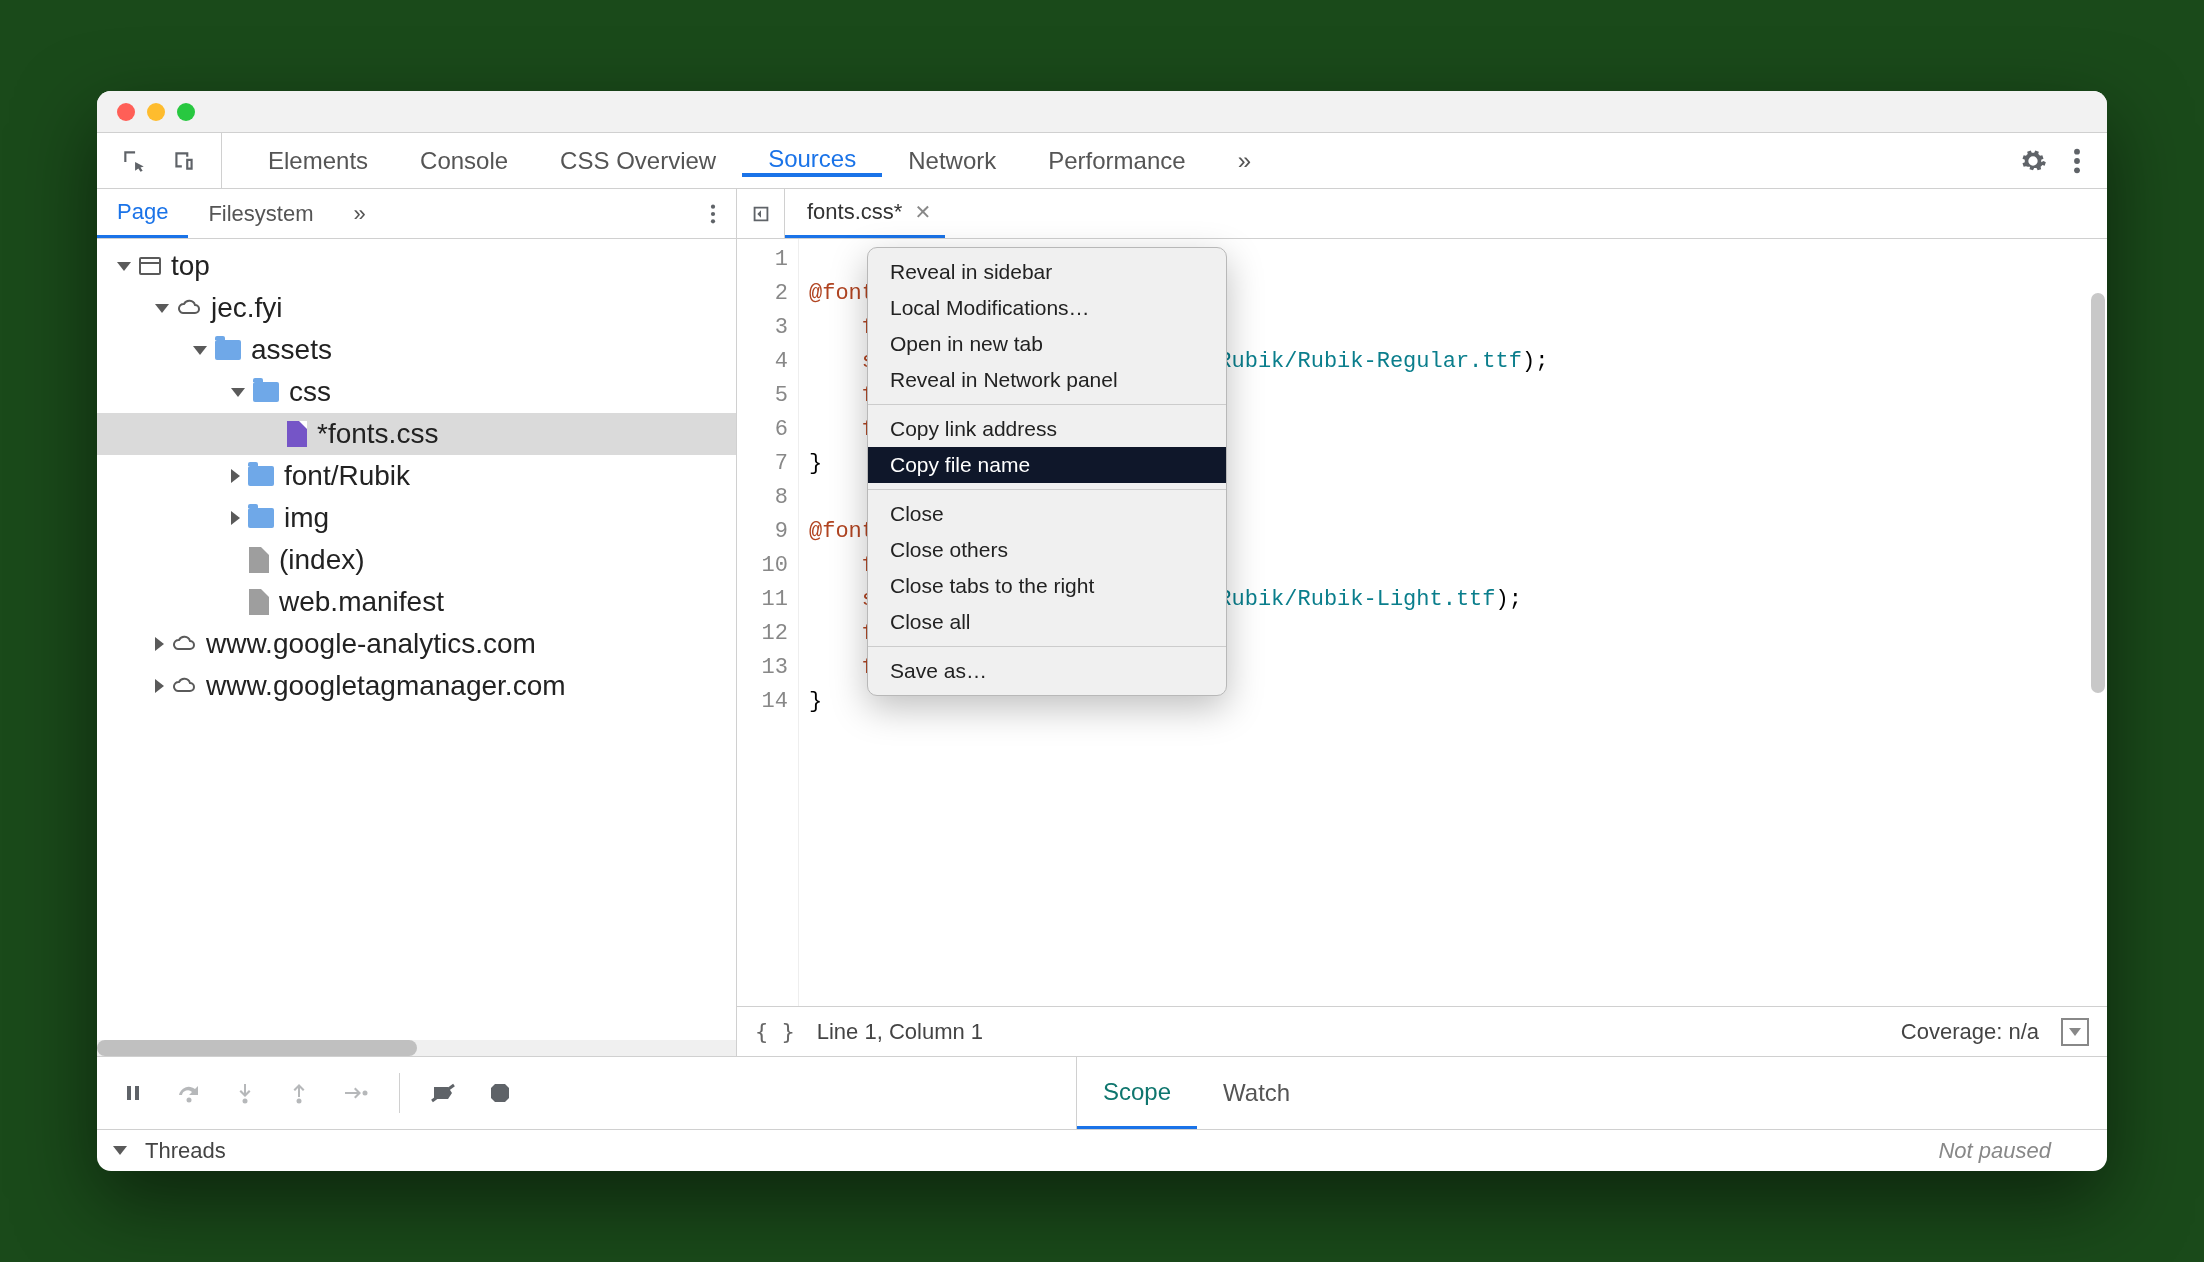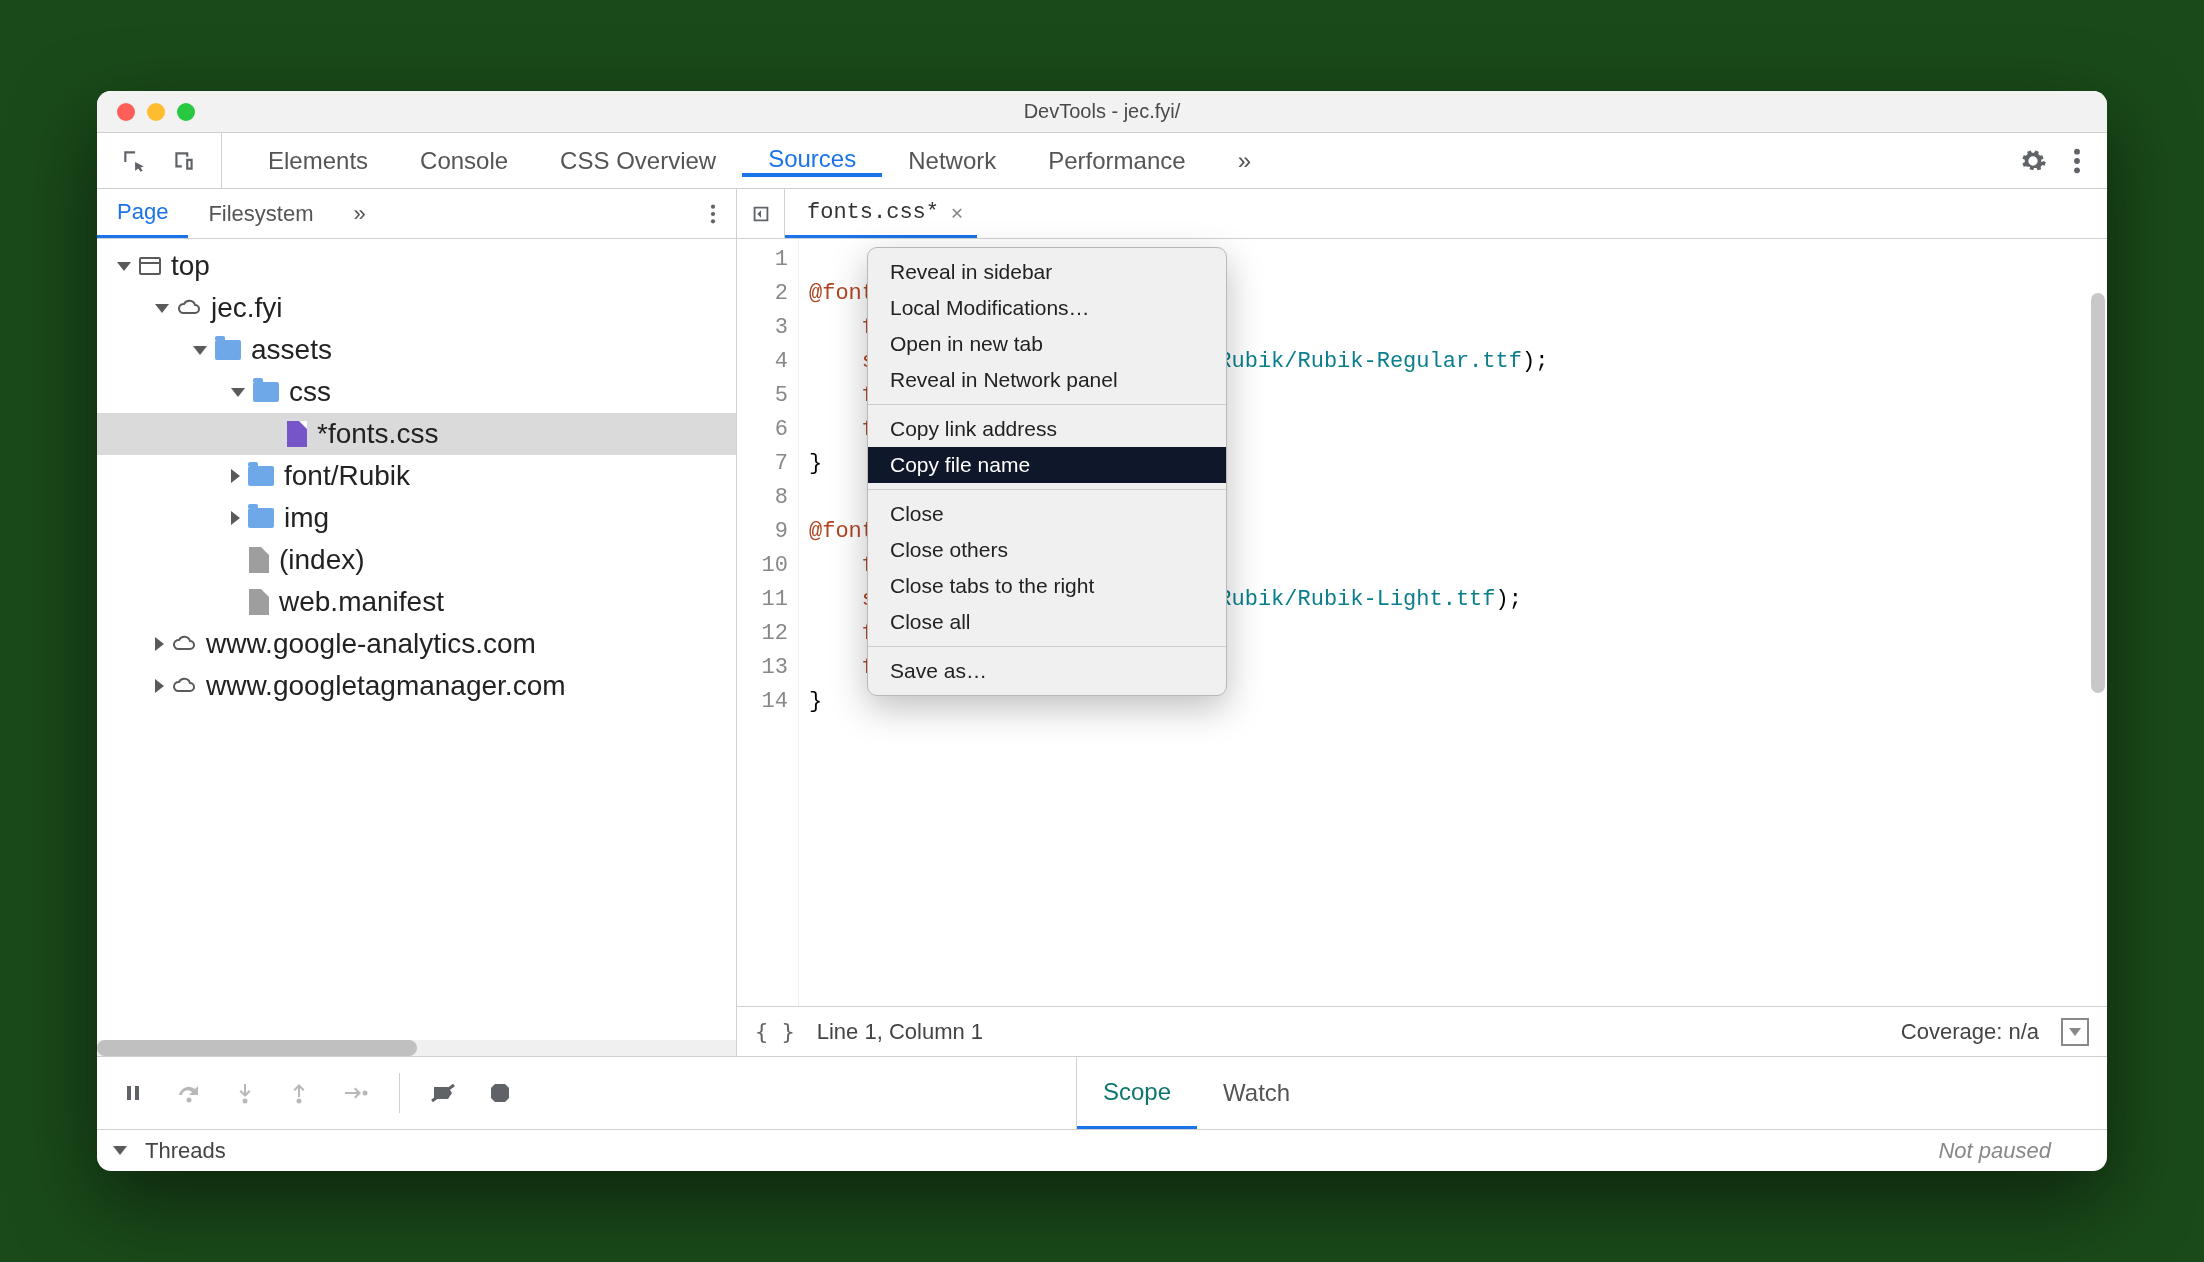--- a/index.html
+++ b/index.html
@@ -158,21 +158,20 @@
   justify-content: center;
 }
 .etab {
   display: flex;
   align-items: center;
   padding: 0 14px 0 22px;
   font-size: 22px;
   color: #333;
   border-bottom: 3px solid #1a73e8;
   gap: 12px;
-  font-family: Liberation Mono, monospace;
 }
 .etab .close { color: #888; font-size: 20px; cursor: pointer; }
 .code-area {
   flex: 1;
   display: flex;
   background: #fff;
   font-family: Menlo, Monaco, "Courier New", monospace;
   font-size: 22px;
   position: relative;
   overflow: hidden;
@@ -285,21 +284,20 @@
 <body>
 
 <div class="window">
 
   <div class="titlebar">
     <div class="traffic-lights">
       <div class="tl red"></div>
       <div class="tl yel"></div>
       <div class="tl grn"></div>
     </div>
-    <div class="title">DevTools - jec.fyi/</div>
   </div>
 
   <div class="tabs-row">
     <div class="left-icons">
       <div class="icon-btn">
         <svg width="26" height="26" viewBox="0 0 24 24">
             <path class="icon" d="M3 3h10v2H5v8H3V3zm10 10l8 4-3 1 2 3-2 1-2-3-3 2V13z"></path>
           </svg>
       </div>
       <div class="icon-btn">

